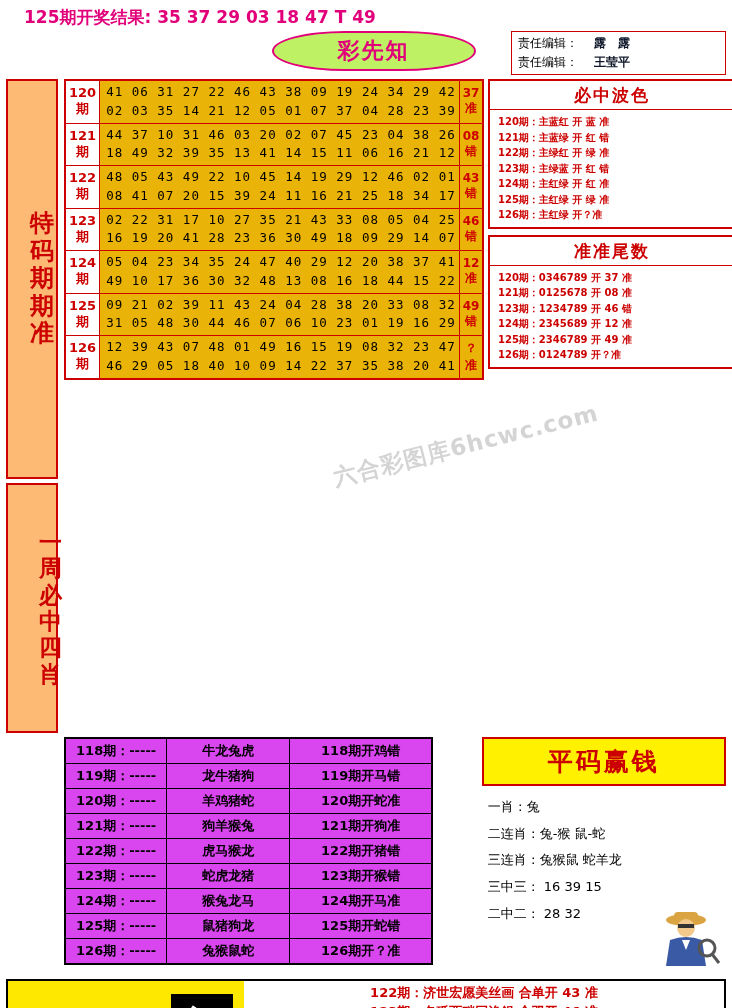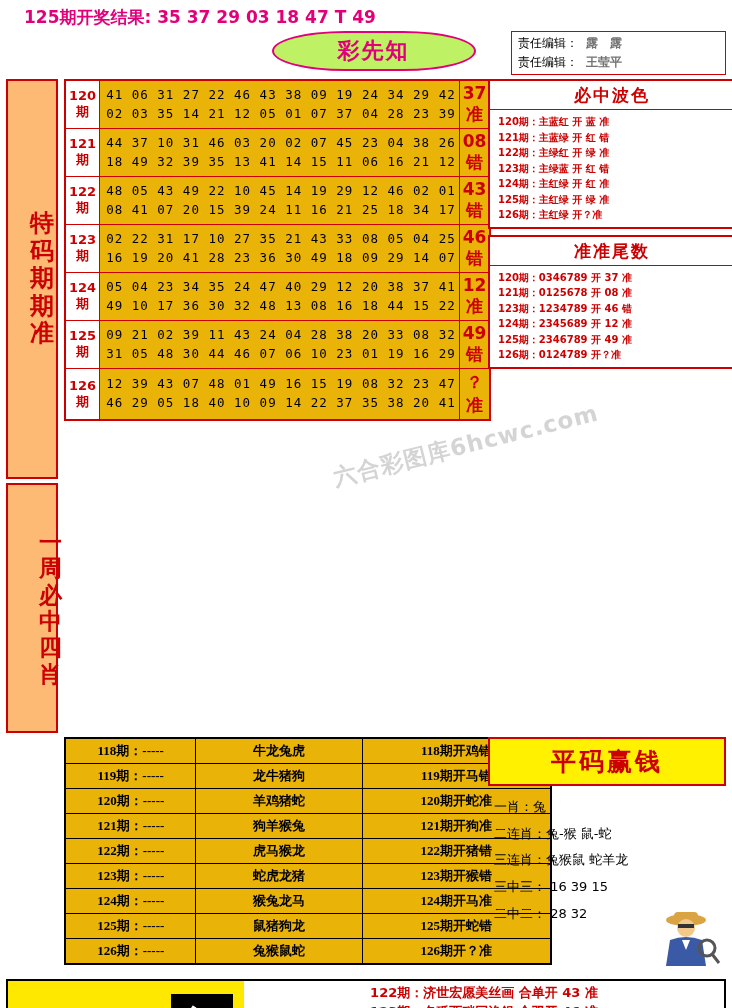--- a/index.html
+++ b/index.html
@@ -25,21 +25,21 @@
   .logo{
     width:200px;height:36px;border:2px solid #e2007a;border-radius:50%/70%;
     background:#bef264;display:flex;align-items:center;justify-content:center;
     color:#e2007a;font-size:22px;font-weight:bold;letter-spacing:2px;
     font-family:"DejaVu Sans",sans-serif;
   }
   .banner-right{width:215px;}
   .editor-box{border:1px solid #c00;background:#fff;padding:2px 6px;font-size:12px;}
   .editor-box div{color:#000;padding:1px 0;}
   .editor-box .lbl{color:#000;}
-  .editor-box .val{color:#737373;font-weight:bold;margin-left:8px;font-family:Liberation Serif, serif;}
+  .editor-box .val{color:#0f172a;font-weight:bold;margin-left:16px;font-family:Liberation Serif, serif;}
 
   
   .main{display:flex;margin-top:4px;}
   .col-left{width:56px;flex:none;}
   .col-mid{width:420px;flex:none;margin-left:2px;}
   .col-right{width:248px;flex:none;margin-left:4px;}
 
   .vbanner{
     background:#fdba74;border:2px solid #c00;
     width:52px;
@@ -57,39 +57,39 @@
   .numtab td{border:1px solid #c00;padding:2px 3px;vertical-align:middle;}
   .numtab td.period{
     width:52px;text-align:center;color:#c00;font-weight:bold;font-size:13px;background:#fff;
   }
   .numtab td.nums{
     font-family:"DejaVu Sans Mono","Liberation Mono",monospace;
     font-size:12.5px;line-height:1.5;color:#000;letter-spacing:1px;white-space:nowrap;
     padding-left:6px;
   }
   .numtab td.res{
-    width:42px;text-align:center;color:#c00;font-weight:bold;font-size:17px;
+    width:42px;text-align:center;color:#c00;font-weight:bold;font-size:12px;
   }
 
   
   .rbox{border:2px solid #c00;background:#fff;margin-bottom:6px;}
   .rbox .rtitle{
     text-align:center;color:#c00;font-weight:bold;font-size:17px;
     padding:3px 0 2px;border-bottom:1px solid #c00;letter-spacing:2px;
     background:#fff;
   }
   .rbox .rlist{padding:4px 8px;}
   .rbox .rlist div{color:#c00;font-size:10px;font-weight:bold;line-height:1.55;}
 
   
   .lower{display:flex;margin-top:4px;}
   .lower-mid{width:420px;margin-left:2px;}
   .lower-right{width:248px;margin-left:4px;}
 
-  .zodtab{width:488px;border:2px solid #000;background:#eab308;font-family:Liberation Serif, serif;}
+  .zodtab{width:369px;border:2px solid #000;background:#d946ef;}
   .zodtab td{border:1px solid #000;padding:3px 4px;text-align:center;font-size:13px;font-weight:bold;}
   .zodtab td.p{width:108px;}
   .zodtab td.z{width:140px;}
   .zodtab td.r{width:160px;}
 
   .winbanner{
     background:#fff100;border:2px solid #c00;text-align:center;
     color:#c00;font-weight:bold;font-size:25px;padding:6px 0;letter-spacing:3px;
   }
   .winbody{font-size:13px;line-height:2.05;padding:8px 4px 0 6px;position:relative;min-height:180px;}

